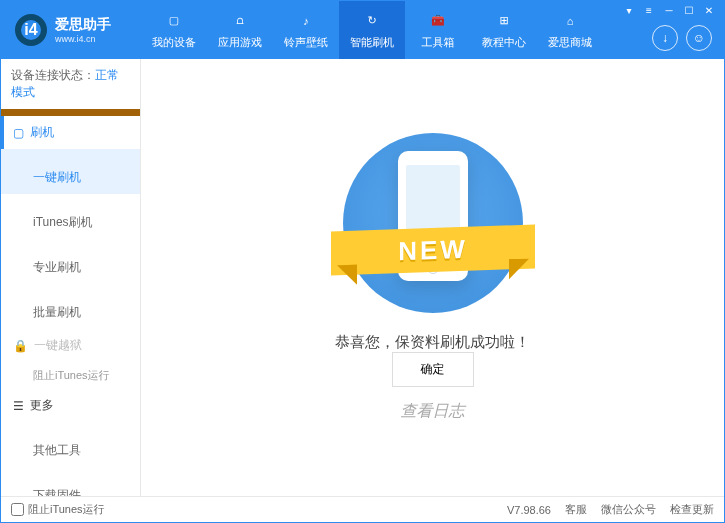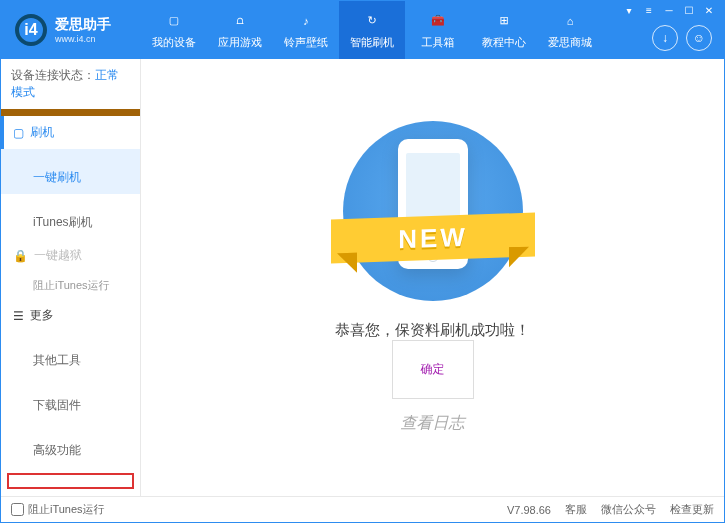--- a/index.html
+++ b/index.html
@@ -1,20 +1,20 @@
 <!DOCTYPE html>
 <html><head>
 <meta charset="utf-8">
 <style>
 * { margin: 0; padding: 0; box-sizing: border-box; font-family: "Microsoft YaHei", sans-serif; }
 body { background: #fff; }
 .app { width: 725px; height: 523px; border: 1px solid #2d8cf0; display: flex; flex-direction: column; overflow: hidden; }
 .titlebar { background: #2d8cf0; height: 58px; display: flex; align-items: center; color: #fff; position: relative; }
 .logo-area { display: flex; align-items: center; padding: 0 14px; width: 140px; }
-.logo-circle { width: 32px; height: 32px; border: 4px solid #0c4a6e; border-radius: 50%; display: flex; align-items: center; justify-content: center; font-weight: bold; font-size: 16px; margin-right: 8px; }
+.logo-circle { width: 32px; height: 32px; border: 6px solid #0c4a6e; border-radius: 50%; display: flex; align-items: center; justify-content: center; font-weight: bold; font-size: 16px; margin-right: 8px; }
 .logo-text { display: flex; flex-direction: column; }
 .app-name { font-size: 14px; font-weight: bold; }
 .app-url { font-size: 9px; opacity: 0.85; }
 .nav-tabs { display: flex; height: 100%; }
 .nav-tab { width: 66px; display: flex; flex-direction: column; align-items: center; justify-content: center; cursor: pointer; font-size: 11px; gap: 4px; }
 .nav-tab.active { background: #1a6fd9; }
 .nav-icon { width: 20px; height: 20px; display: flex; align-items: center; justify-content: center; }
 .titlebar-right { position: absolute; right: 0; top: 0; display: flex; flex-direction: column; align-items: flex-end; height: 100%; }
 .win-controls { display: flex; gap: 2px; font-size: 10px; padding: 2px 6px; }
 .win-btn { width: 18px; height: 14px; display: flex; align-items: center; justify-content: center; cursor: pointer; }
@@ -34,21 +34,21 @@
 .illus { width: 180px; height: 180px; position: relative; margin-bottom: 20px; }
 .illus-circle { position: absolute; inset: 0; border-radius: 50%; background: radial-gradient(circle at 50% 45%, #5aa9f0 0%, #3d8edb 100%); }
 .illus-phone { position: absolute; left: 50%; top: 18px; transform: translateX(-50%); width: 70px; height: 130px; background: #fff; border-radius: 10px; box-shadow: 0 6px 18px rgba(0,0,0,0.15); }
 .illus-phone::before { content: ""; position: absolute; top: 14px; left: 8px; right: 8px; bottom: 20px; background: #e6f2fb; border-radius: 2px; }
 .illus-phone::after { content: ""; position: absolute; bottom: 7px; left: 50%; transform: translateX(-50%); width: 10px; height: 10px; border: 1.5px solid #cdd9e4; border-radius: 50%; }
 .illus-banner { position: absolute; left: -12px; right: -12px; top: 95px; height: 44px; background: #ffcc33; transform: skewY(-2deg); display: flex; align-items: center; justify-content: center; font-weight: 900; font-size: 26px; color: #fff; letter-spacing: 3px; text-shadow: 0 2px 0 #e0a800; }
 .illus-banner::before, .illus-banner::after { content: ""; position: absolute; width: 0; height: 0; border: 10px solid transparent; bottom: -10px; }
 .illus-banner::before { left: 6px; border-top-color: #d99a00; border-right-color: #d99a00; }
 .illus-banner::after { right: 6px; border-top-color: #d99a00; border-left-color: #d99a00; }
 .success-msg { font-size: 15px; color: #444; }
-.ok-btn { border: 1px solid #ddd; background: #fff; padding: 20px 28px; font-size: 12px; color: #a21caf; cursor: pointer; margin-bottom: 14px; }
+.ok-btn { border: 1px solid #ddd; background: #fff; padding: 8px 28px; font-size: 12px; color: #000000; cursor: pointer; margin-bottom: 14px; }
 .log-link { font-size: 16px; color: #aaa; cursor: pointer; font-style: italic; }
 .footer { height: 26px; border-top: 1px solid #e8e8e8; display: flex; align-items: center; font-size: 11px; color: #666; padding: 0 10px; }
 .footer-left { display: flex; align-items: center; gap: 4px; }
 .footer-right { margin-left: auto; display: flex; gap: 14px; align-items: center; }
 .footer-link { cursor: pointer; text-align: right; }
 </style>
 </head>
 <body>
 
 <div class="app">
@@ -110,20 +110,22 @@
       <div class="status-bar">
         <span>设备连接状态：</span><span class="status-val">正常模式</span>
       </div>
       <div class="sb-header primary">
         <span>▢</span>
         <span>刷机</span>
       </div>
       <div id="flash-items">
           <div class="sb-item selected">一键刷机</div>
           <div class="sb-item">iTunes刷机</div>
+          <div class="sb-item">专业刷机</div>
+          <div class="sb-item">批量刷机</div>
         </div>
       <div class="sb-header" style="color:#bbb">
         <span>🔒</span>
         <span>一键越狱</span>
       </div>
       <div class="sb-note">阻止iTunes运行</div>
       <div class="sb-header">
         <span>☰</span>
         <span>更多</span>
       </div>

